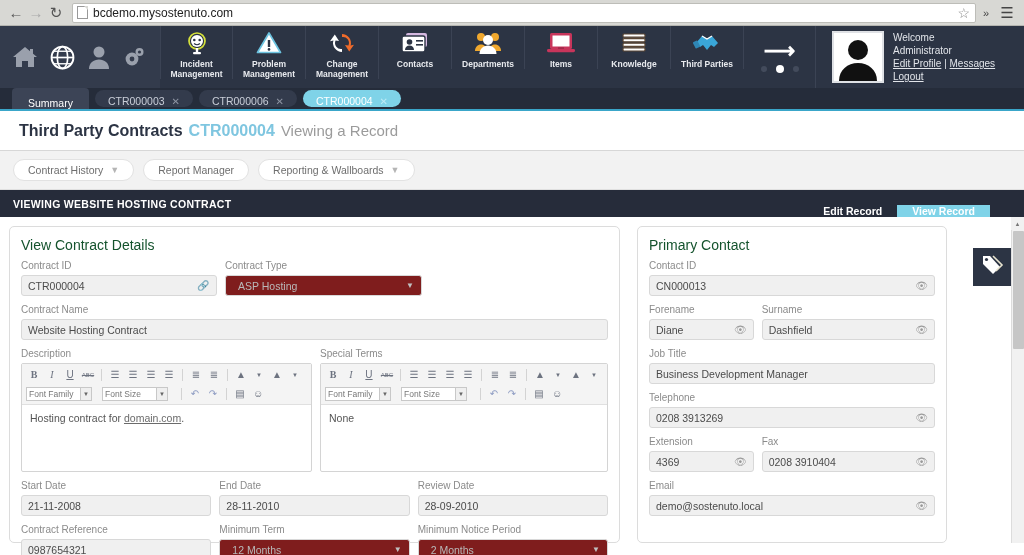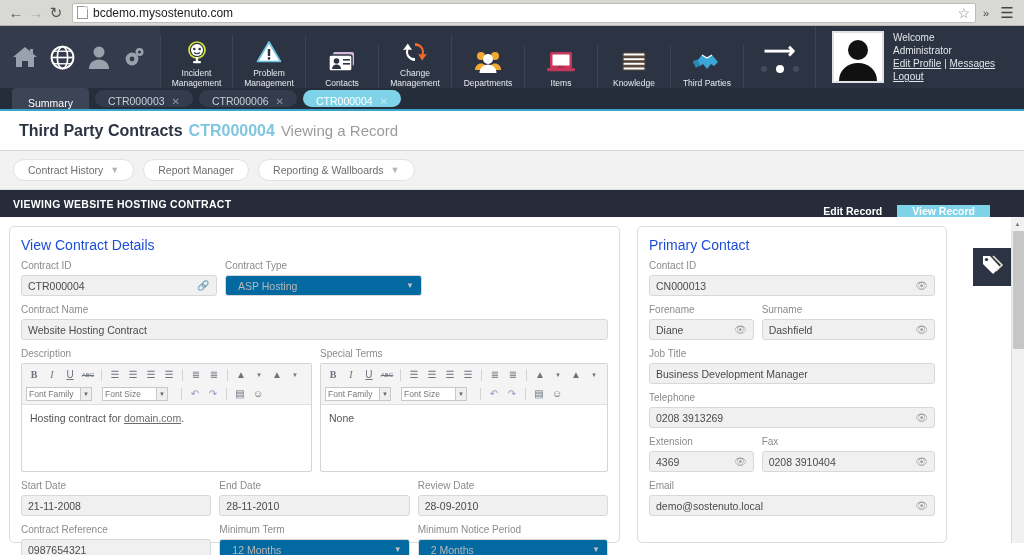--- a/index.html
+++ b/index.html
@@ -74,21 +74,21 @@
   .quick-icons {
     width: 160px;
     background: #333b4c;
     display: flex; align-items: center; justify-content: space-around;
     padding: 0 6px;
     flex: 0 0 auto;
   }
   .qi { color: #9aa0ac; font-size: 25px; line-height: 1; }
   .qi svg { display: block; }
 
-  .nav-modules { display: flex; align-items: flex-end; flex: 0 0 auto; }
+  .nav-modules { display: flex; align-items: flex-start; flex: 0 0 auto; font-weight: bold; }
   .nav-mod {
     width: 73px;
     border-right: 1px solid #3b4354;
     display: flex; flex-direction: column;
     align-items: center; justify-content: center;
     color: #e8eaee;
     font-size: 8.5px;
     line-height: 10px;
     text-align: center;
     padding-top: 3px;
@@ -222,42 +222,42 @@
     border-radius: 5px;
     background: #fff;
     padding: 10px 11px 8px;
   }
   .panel-left { width: 611px; flex: 0 0 auto; }
   .panel-right { width: 310px; flex: 0 0 auto; }
   .panel h2 {
     margin: 0 0 7px;
     font-size: 14px;
     font-weight: normal;
-    color: #1d4ed8;
+    color: #14532d;
   }
   .fld-label {
     font-size: 10px;
     color: #8b8b8b;
     margin-bottom: 3px;
     line-height: 12px;
   }
   .row { display: flex; gap: 8px; }
   .fgroup { margin-bottom: 8px; }
   .input {
     height: 21px;
     border: 1px solid #d8d8d8;
     border-radius: 3px;
     background: #f0f0f0;
     display: flex; align-items: center;
     padding: 0 6px;
     font-size: 10.5px;
     color: #4b4b4b;
     position: relative;
   }
-  .input.sel { background: #0369a1; color: #b9b9b9; padding-left: 12px; }
+  .input.sel { background: #7f1d1d; color: #b9b9b9; padding-left: 12px; }
   .input .right-ico {
     position: absolute; right: 6px; top: 50%; transform: translateY(-50%);
     color: #9a9a9a; font-size: 10px; line-height: 1;
   }
   .input .caret-ico {
     position: absolute; right: 7px; top: 50%; transform: translateY(-50%);
     color: #c0c0c0; font-size: 8px; line-height: 1;
   }
 
   
@@ -401,39 +401,39 @@
         <svg width="26" height="24" viewBox="0 0 26 24">
             <path d="M13 2L24.5 21.5H1.5z" fill="#fff" stroke="#6cc3e0" stroke-width="1.7" stroke-linejoin="round"></path>
             <rect x="11.8" y="9" width="2.4" height="7" fill="#2c3444"></rect>
             <circle cx="13" cy="18.4" r="1.3" fill="#2c3444"></circle>
           </svg>
       </span>
       <span class="lbl">Problem Management</span>
     </div>
     <div class="nav-mod">
       <span class="ico">
+        <svg width="26" height="24" viewBox="0 0 26 24">
+            <path d="M13 3a9 9 0 0 1 8.6 11.6l3.4-.8-4.8 6.6-4.2-6.4 3.4.4A6 6 0 0 0 13 6z" fill="#ef6b2b"></path>
+            <path d="M13 21a9 9 0 0 1-8.6-11.6L1 10.2 5.8 3.6 10 10 6.6 9.6A6 6 0 0 0 13 18z" fill="#fff"></path>
+          </svg>
+      </span>
+      <span class="lbl">Change Management</span>
+    </div>
+    <div class="nav-mod">
+      <span class="ico">
         <svg width="28" height="22" viewBox="0 0 28 22">
             <rect x="5" y="1" width="21" height="14" rx="2" fill="#d5b8e0"></rect>
             <rect x="1" y="4" width="23" height="16" rx="2" fill="#fff" stroke="#2c3444" stroke-width="1.4"></rect>
             <circle cx="8.5" cy="10" r="2.8" fill="#2c3444"></circle>
             <path d="M4 18c0-3 2-4.5 4.5-4.5S13 15 13 18z" fill="#2c3444"></path>
             <rect x="15" y="8" width="7" height="1.6" fill="#2c3444"></rect>
             <rect x="15" y="12" width="7" height="1.6" fill="#2c3444"></rect>
           </svg>
       </span>
       <span class="lbl">Contacts</span>
-    </div>
-    <div class="nav-mod">
-      <span class="ico">
-        <svg width="26" height="24" viewBox="0 0 26 24">
-            <path d="M13 3a9 9 0 0 1 8.6 11.6l3.4-.8-4.8 6.6-4.2-6.4 3.4.4A6 6 0 0 0 13 6z" fill="#ef6b2b"></path>
-            <path d="M13 21a9 9 0 0 1-8.6-11.6L1 10.2 5.8 3.6 10 10 6.6 9.6A6 6 0 0 0 13 18z" fill="#fff"></path>
-          </svg>
-      </span>
-      <span class="lbl">Change Management</span>
     </div>
     <div class="nav-mod">
       <span class="ico">
         <svg width="28" height="24" viewBox="0 0 28 24">
             <circle cx="7" cy="6" r="4" fill="#f0a82e"></circle>
             <circle cx="21" cy="6" r="4" fill="#f0a82e"></circle>
             <path d="M1 20c0-4 2.8-6.5 6-6.5s6 2.5 6 6.5z" fill="#f0a82e"></path>
             <path d="M15 20c0-4 2.8-6.5 6-6.5s6 2.5 6 6.5z" fill="#f0a82e"></path>
             <circle cx="14" cy="9" r="5" fill="#fff"></circle>
             <path d="M5.5 23c0-5 3.8-8.5 8.5-8.5s8.5 3.5 8.5 8.5z" fill="#fff"></path>

